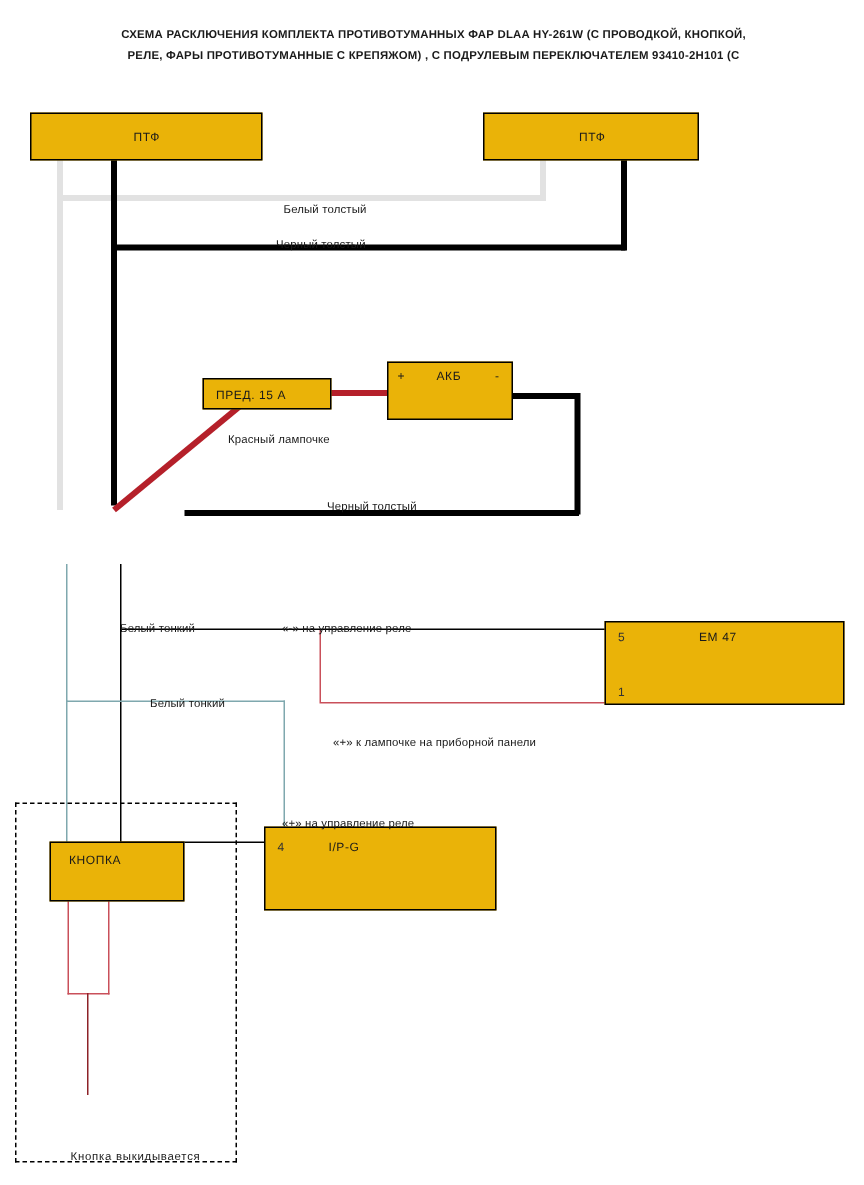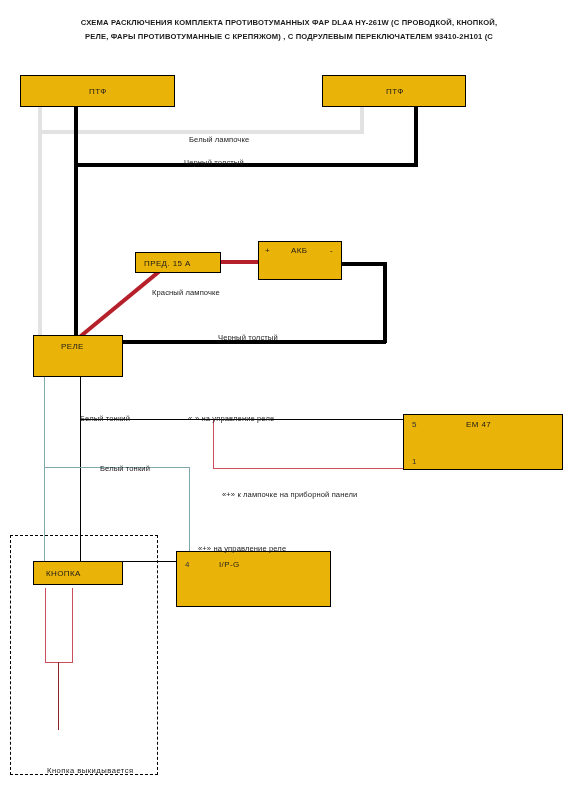--- a/index.html
+++ b/index.html
@@ -152,52 +152,49 @@
   <div class="box" style="left:135px; top:252px; width:86px; height:21px;">
     <span class="box-label" style="left:8px; top:6px;">ПРЕД.  15 А</span>
   </div>
 
   <div class="box" style="left:258px; top:241px; width:84px; height:39px;">
     <span class="box-label" style="left:6px; top:4px;">+</span>
     <span class="box-label" style="left:32px; top:4px;">АКБ</span>
     <span class="box-label" style="left:71px; top:4px;">-</span>
   </div>
 
-  <div class="box" style="left:33px; top:335px; width:90px; height:42px;">
-    <span class="box-label" style="left:27px; top:6px;">РЕЛЕ</span>
-  </div>
 
   <div class="box" style="left:403px; top:414px; width:160px; height:56px;">
     <span class="pin-label" style="left:8px; top:5px;">5</span>
     <span class="box-label" style="left:62px; top:5px;">EM 47</span>
     <span class="pin-label" style="left:8px; top:42px;">1</span>
   </div>
 
   <div class="box" style="left:176px; top:551px; width:155px; height:56px;">
     <span class="pin-label" style="left:8px; top:8px;">4</span>
     <span class="box-label" style="left:42px; top:8px;">I/P-G</span>
   </div>
 
-  <div class="box" style="left:33px; top:561px; width:90px; height:24px;">
+  <div class="box" style="left:33px; top:561px; width:90px; height:40px;">
     <span class="box-label" style="left:12px; top:7px;">КНОПКА</span>
   </div>
 
-  <span class="annot" style="left:189px; top:135px;">Белый  лампочке</span>
+  <span class="annot" style="left:189px; top:135px;">Белый  толстый</span>
 
   <span class="annot" style="left:184px; top:158px;">Черный  толстый</span>
 
   <span class="annot" style="left:152px; top:288px;">Красный лампочке</span>
 
   <span class="annot" style="left:218px; top:333px;">Черный  толстый</span>
 
   <span class="annot" style="left:80px; top:414px;">Белый тонкий</span>
 
   <span class="annot" style="left:188px; top:414px;">«-» на управление реле</span>
 
   <span class="annot" style="left:100px; top:464px;">Белый тонкий</span>
 
   <span class="annot" style="left:222px; top:490px;">«+» к лампочке на приборной панели</span>
 
-  <span class="annot" style="left:198px; top:544px;">«+» на управление реле</span>
+  <span class="annot" style="left:188px; top:544px;">«+» на управление реле</span>
 
   <span class="bottom-note" style="left:47px; top:766px;">Кнопка  выкидывается</span>
 
 </div>
 
 </body></html>

